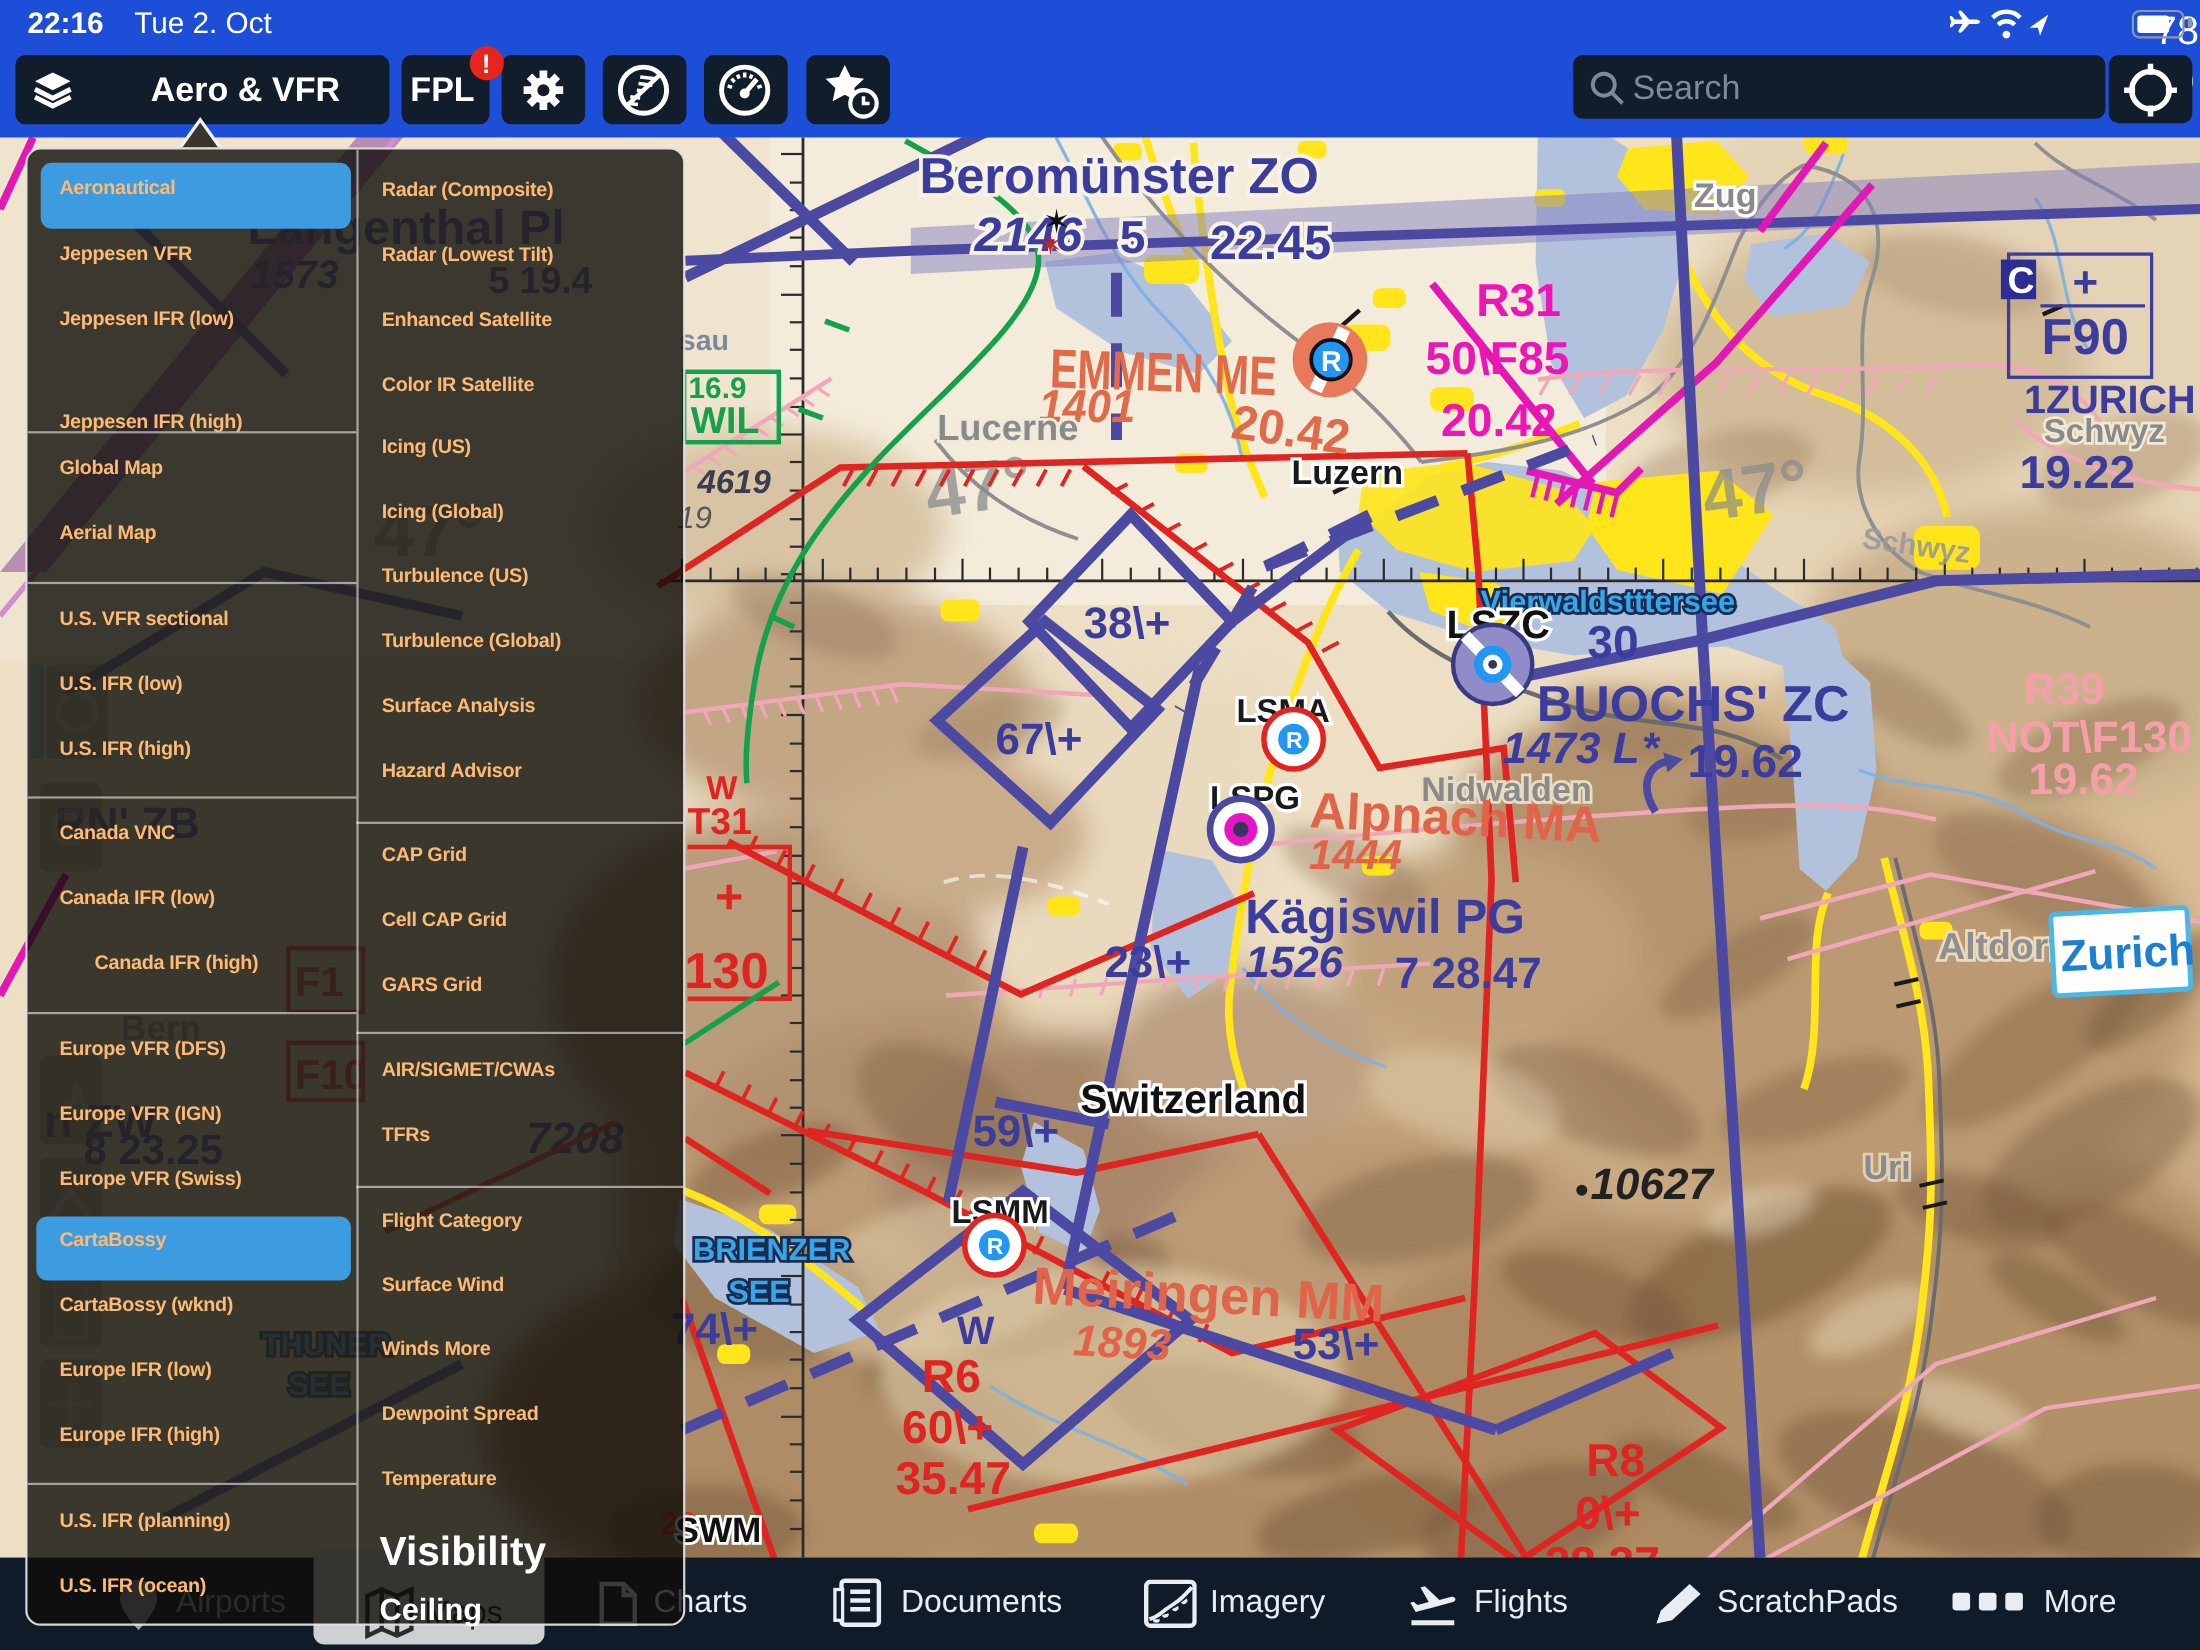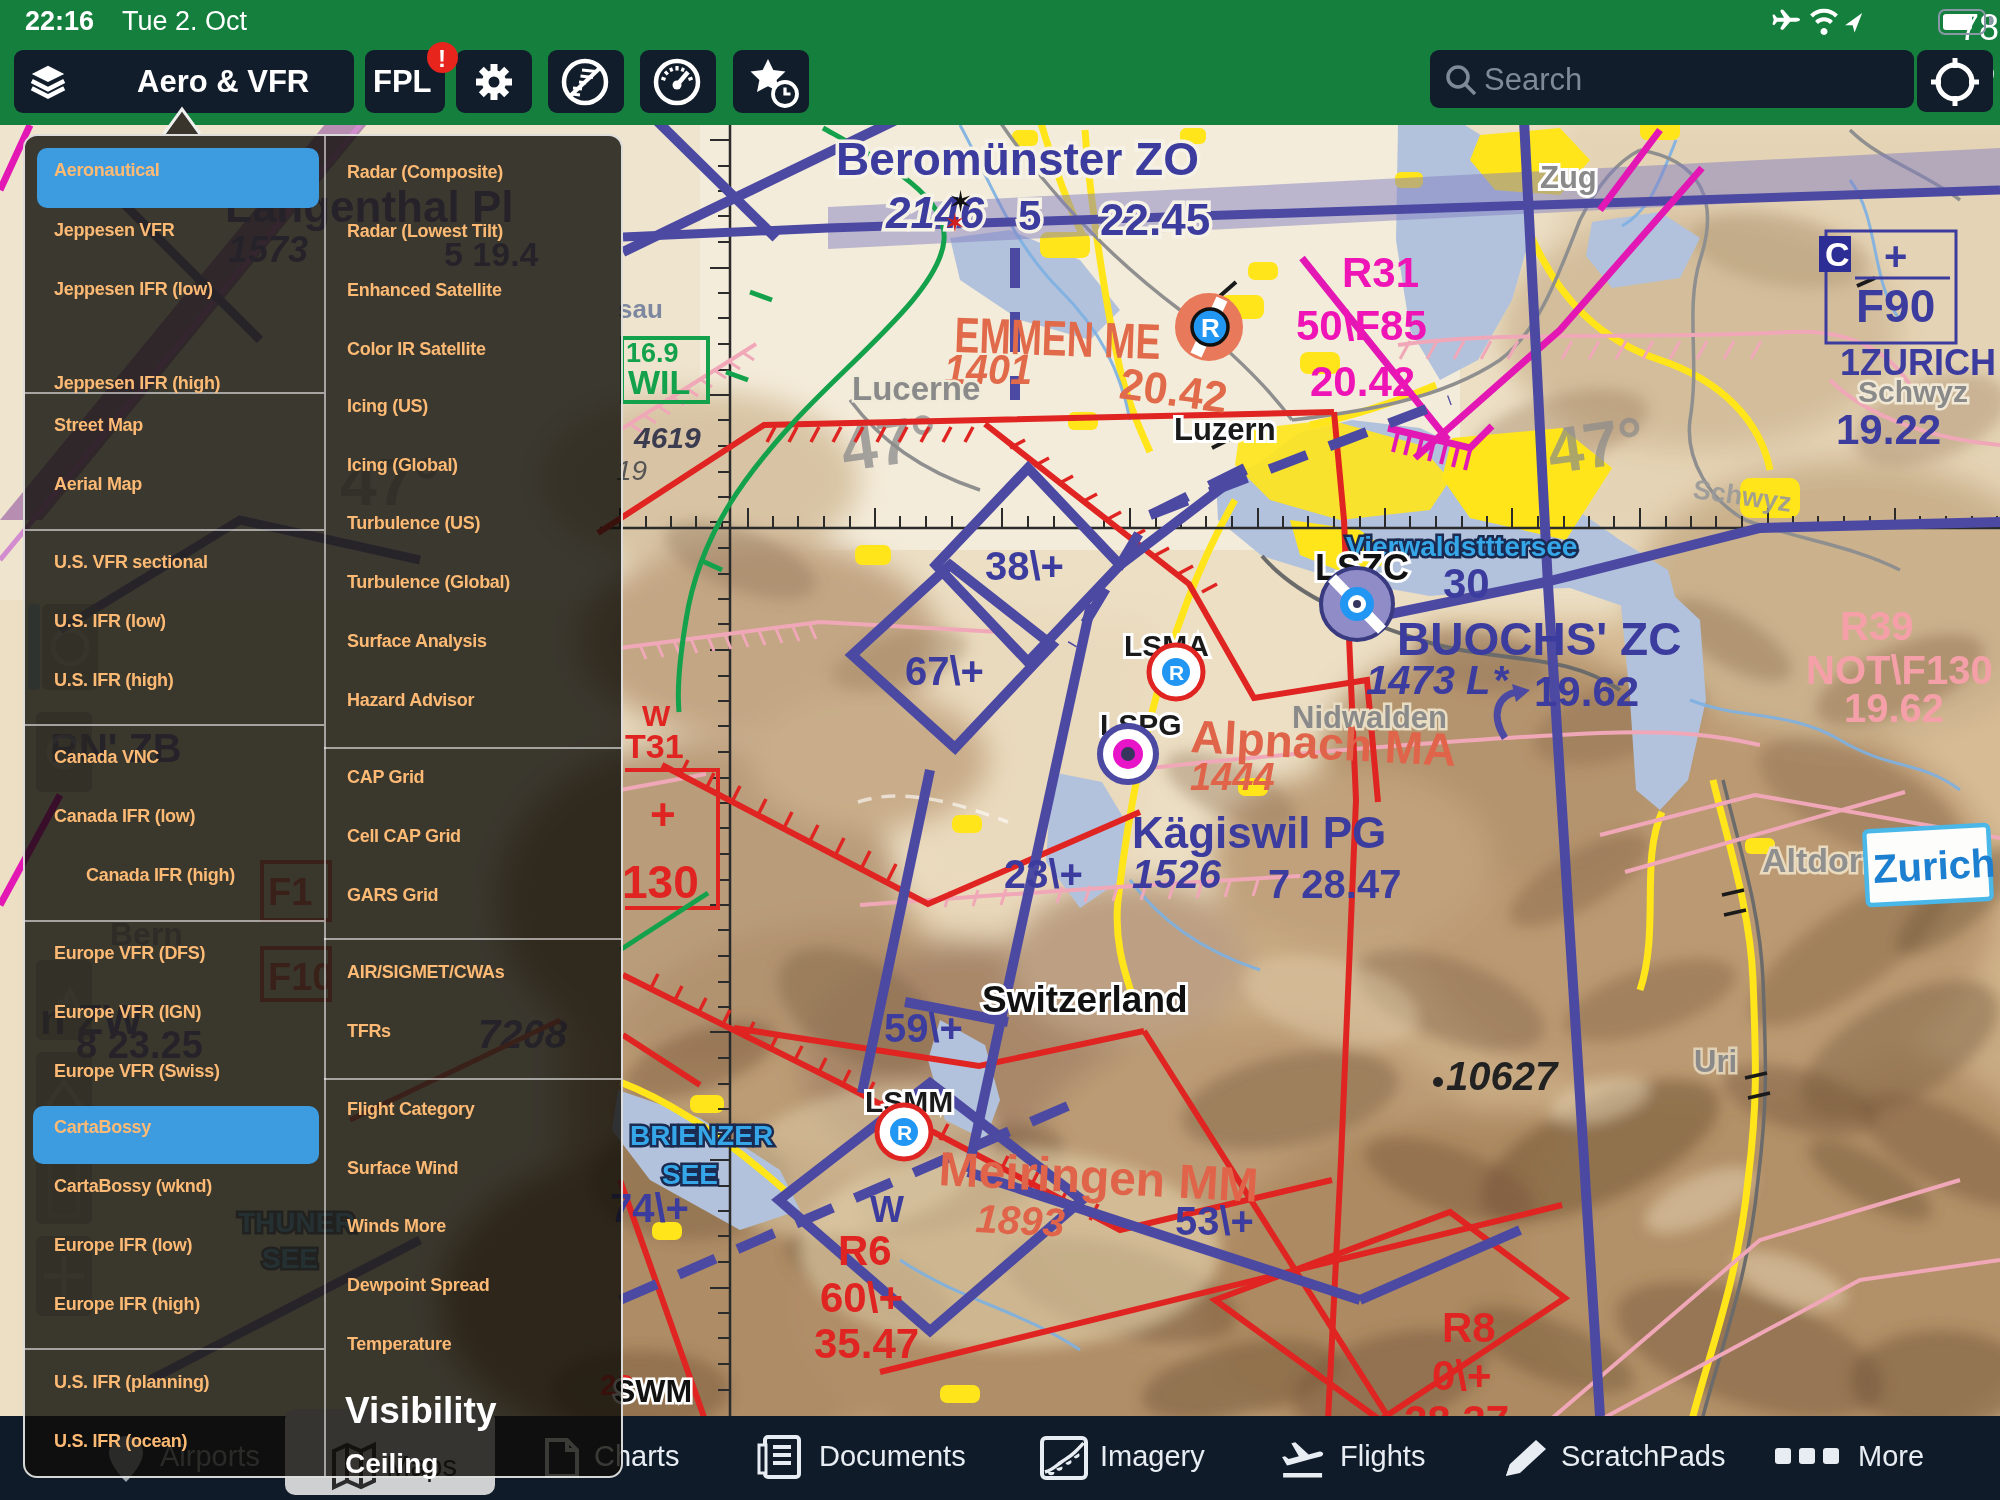--- a/index.html
+++ b/index.html
@@ -1,18 +1,18 @@
 <!DOCTYPE html>
 <html><head><meta charset="utf-8">
 <style>
   html,body{margin:0;padding:0;width:2000px;height:1500px;overflow:hidden;background:#1f2e42;
     font-family:"Liberation Sans", sans-serif;}
   .abs{position:absolute;}
   #stage{position:relative;width:2000px;height:1500px;}
-  #topbar{position:absolute;left:0;top:0;width:2000px;height:125px;background:#15803d;z-index:30;}
+  #topbar{position:absolute;left:0;top:0;width:2000px;height:125px;background:#1d4ed8;z-index:30;}
   .sbtxt{position:absolute;color:#fff;font-size:27px;font-weight:600;top:6px;}
   .tbtn{position:absolute;top:50px;height:63px;background:#121d2b;border-radius:9px;}
   .tbtxt{color:#fff;font-weight:bold;font-size:31px;}
   #searchbox{position:absolute;left:1430px;top:50px;width:484px;height:58px;background:#121d2b;border-radius:9px;}
   #searchbox span{position:absolute;left:54px;top:12px;color:#7f8a99;font-size:31px;}
   #botbar{position:absolute;left:0;top:1416px;width:2000px;height:84px;background:#0f1b28;z-index:30;}
   .bbl{position:absolute;top:24px;color:#e8edf3;font-size:29px;}
   #panel{position:absolute;left:23px;top:134px;width:600px;height:1344px;z-index:40;
      background:rgba(14,12,8,0.8);border:2px solid rgba(250,250,250,0.85);border-radius:14px;
      box-sizing:border-box;overflow:hidden;}
@@ -791,21 +791,21 @@
     <div class="sep" style="left:0;top:588px;width:299px;"></div>
     <div class="sep" style="left:0;top:784px;width:299px;"></div>
     <div class="sep" style="left:0;top:1212px;width:299px;"></div>
     <div class="sep" style="left:299px;top:611px;width:301px;"></div>
     <div class="sep" style="left:299px;top:802px;width:301px;"></div>
     <div class="sep" style="left:299px;top:942px;width:301px;"></div>
     <div class="mi c1" style="top:24px;">Aeronautical</div>
     <div class="mi c1" style="top:84px;">Jeppesen VFR</div>
     <div class="mi c1" style="top:143px;">Jeppesen IFR (low)</div>
     <div class="mi c1" style="top:202px;margin-top:35px;">Jeppesen IFR (high)</div>
-    <div class="mi c1" style="top:279px;">Street Map</div>
+    <div class="mi c1" style="top:279px;">Global Map</div>
     <div class="mi c1" style="top:338px;">Aerial Map</div>
     <div class="mi c1" style="top:416px;">U.S. VFR sectional</div>
     <div class="mi c1" style="top:475px;">U.S. IFR (low)</div>
     <div class="mi c1" style="top:534px;">U.S. IFR (high)</div>
     <div class="mi c1" style="top:611px;">Canada VNC</div>
     <div class="mi c1" style="top:670px;">Canada IFR (low)</div>
     <div class="mi c1" style="top:729px;margin-left:32px;">Canada IFR (high)</div>
     <div class="mi c1" style="top:807px;">Europe VFR (DFS)</div>
     <div class="mi c1" style="top:866px;">Europe VFR (IGN)</div>
     <div class="mi c1" style="top:925px;">Europe VFR (Swiss)</div>

